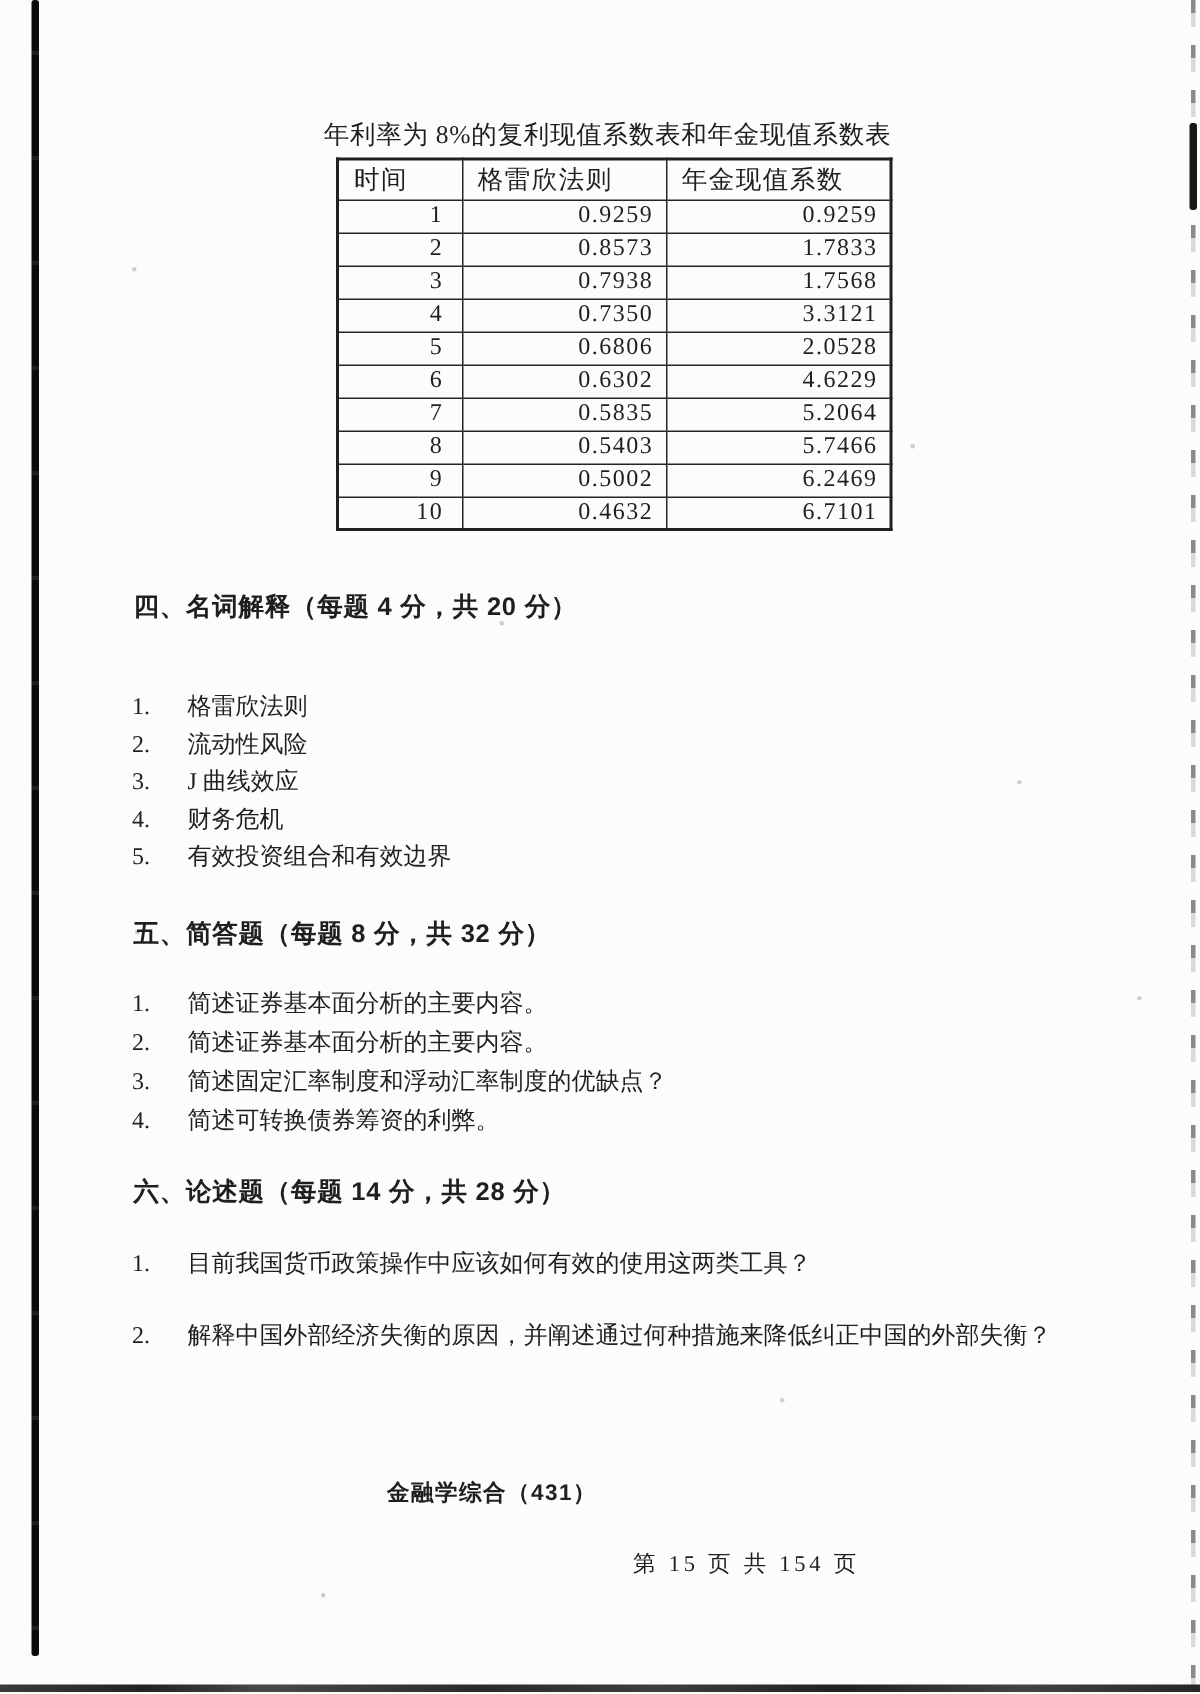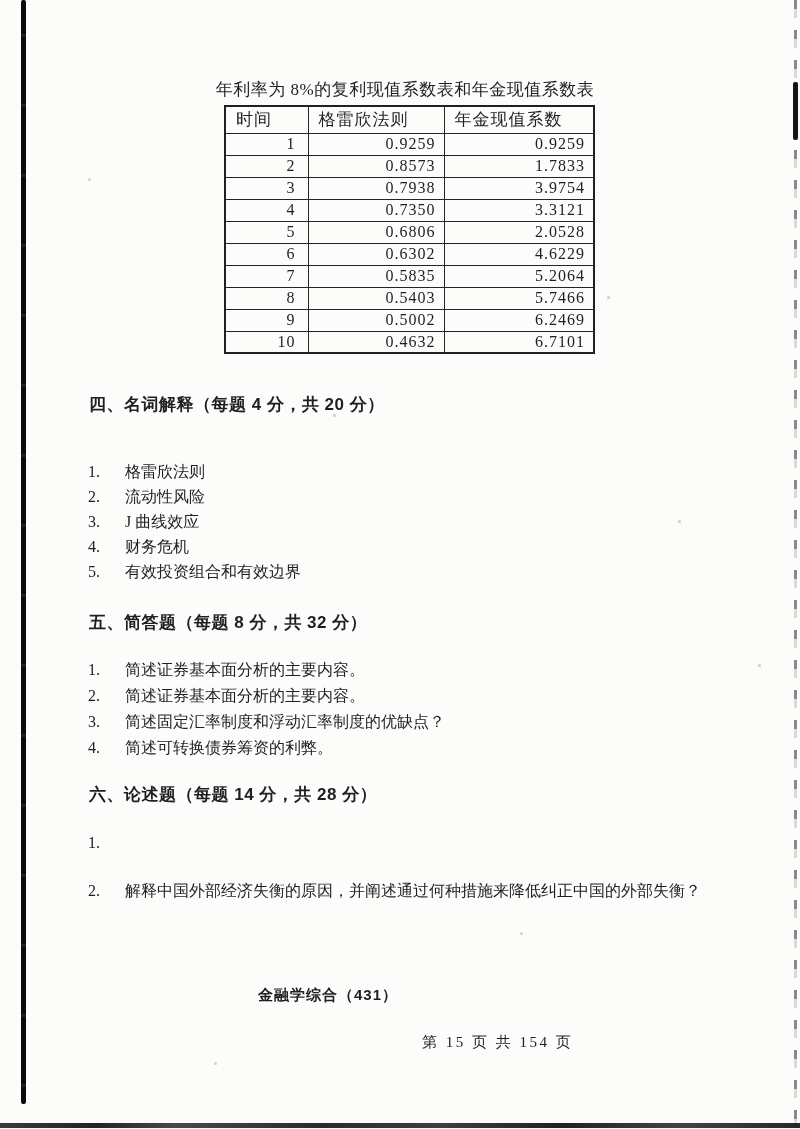--- a/index.html
+++ b/index.html
@@ -120,21 +120,21 @@
         <td class="c2">0.9259</td>
       </tr>
       <tr>
         <td class="c0">2</td>
         <td class="c1">0.8573</td>
         <td class="c2">1.7833</td>
       </tr>
       <tr>
         <td class="c0">3</td>
         <td class="c1">0.7938</td>
-        <td class="c2">3.9754</td>
+        <td class="c2">1.7568</td>
       </tr>
       <tr>
         <td class="c0">4</td>
         <td class="c1">0.7350</td>
         <td class="c2">3.3121</td>
       </tr>
       <tr>
         <td class="c0">5</td>
         <td class="c1">0.6806</td>
         <td class="c2">2.0528</td>
@@ -227,20 +227,21 @@
         <div class="q-line">简述可转换债券筹资的利弊。</div>
       </div>
     </div>
   </div>
 
 <div class="sec-heading" id="sec6-heading">六、论述题（每题 14 分，共 28 分）</div>
 <div class="q-list" id="sec6-list">
     <div class="q-item">
       <span class="q-num">1.</span>
       <div>
+        <div class="q-line">目前我国货币政策操作中应该如何有效的使用这两类工具？</div>
       </div>
     </div>
     <div class="q-item">
       <span class="q-num">2.</span>
       <div>
         <div class="q-line">解释中国外部经济失衡的原因，并阐述通过何种措施来降低纠正中国的外部失衡？</div>
       </div>
     </div>
   </div>
 

